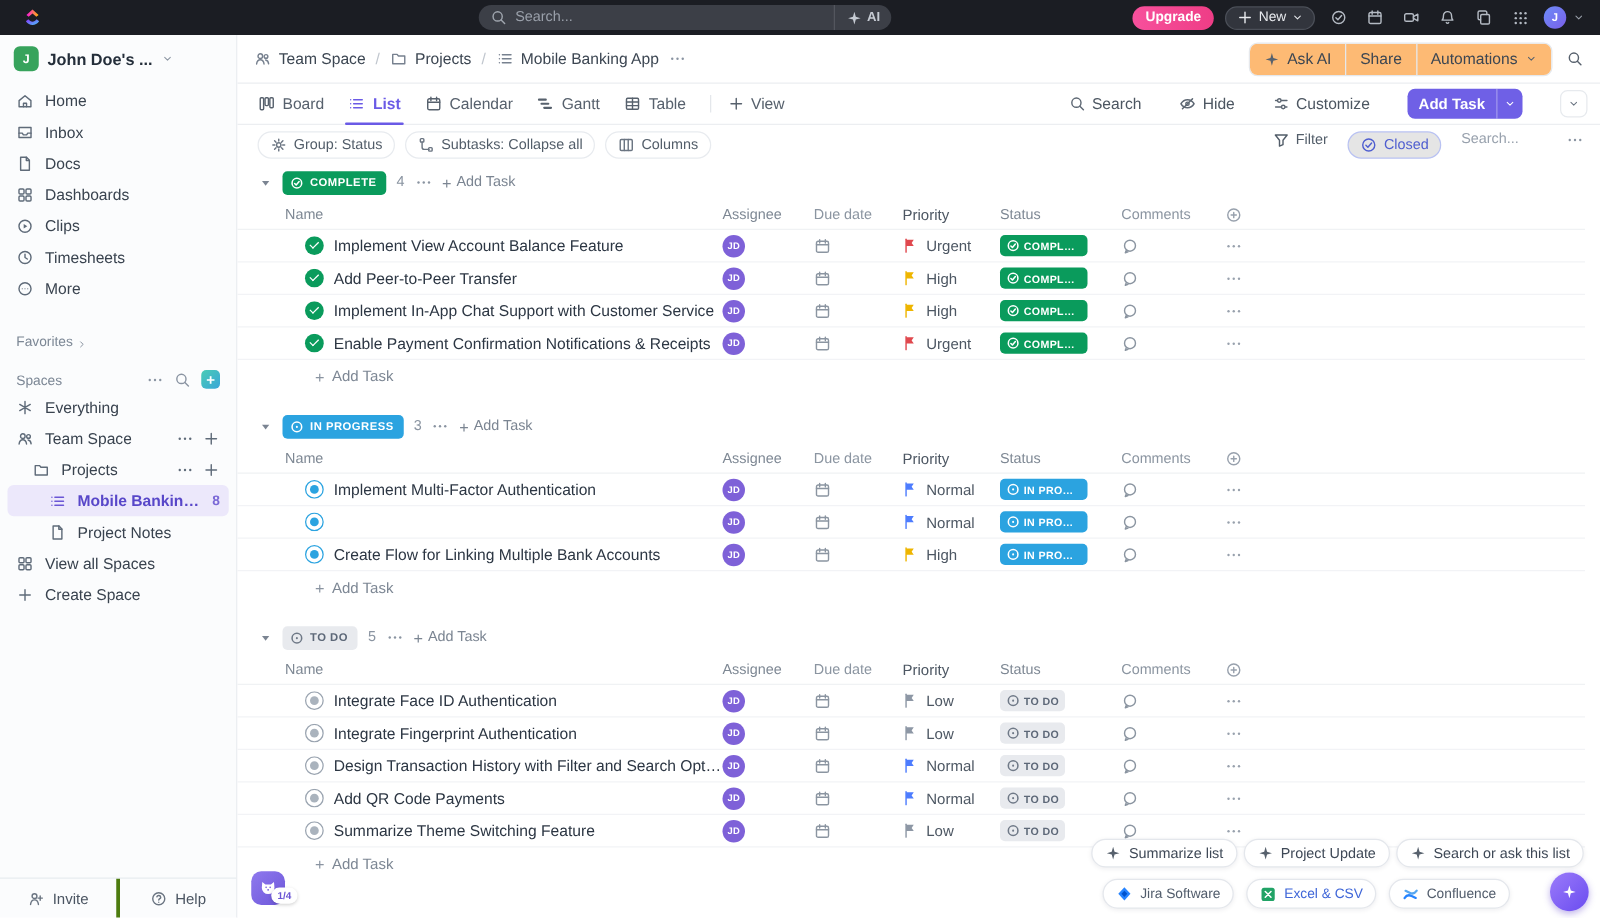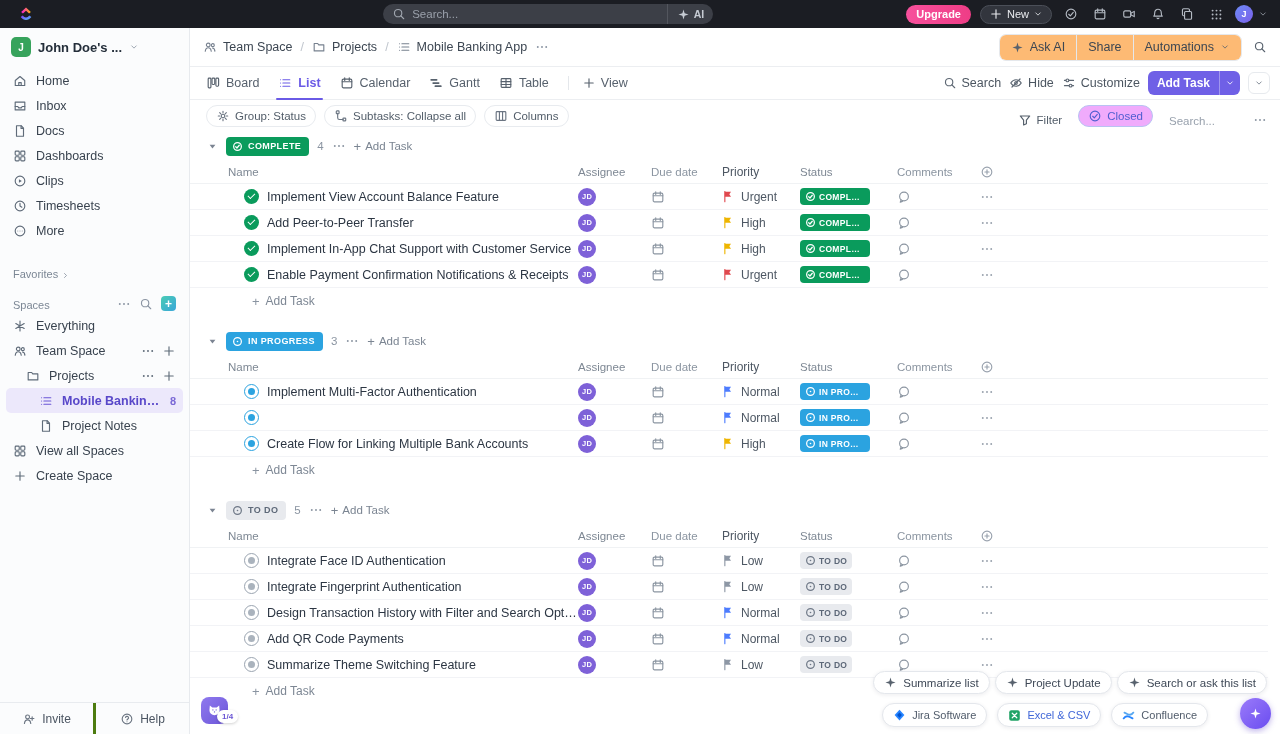--- a/index.html
+++ b/index.html
@@ -62,34 +62,34 @@
   .mh-search{color:#57616d}
 
   .tabsrow{height:34px;border-top:1px solid #eceef1;border-bottom:1px solid #eceef1;display:flex;align-items:center;padding:0 10px 0 16px}
   .tabs-left{display:flex;align-items:center;height:100%}
   .tab{height:100%;display:flex;align-items:center;gap:6px;margin-right:19px;font-size:12.5px;color:#57616d;position:relative}
   .tab .icon{color:inherit}
   .tab.active{color:#6a5ae6;font-weight:700}
   .tab.active::after{content:"";position:absolute;left:-2px;right:-2px;bottom:-1px;height:2px;background:#6a5ae6;border-radius:2px}
   .vdiv{width:1px;height:14px;background:#e4e7eb;margin:0 13px 0 0}
   .addview{display:flex;align-items:center;gap:5px;font-size:12.5px;color:#57616d}
-  .tr-right{margin-left:auto;display:flex;align-items:center;gap:8px}
+  .tr-right{margin-left:auto;display:flex;align-items:center;gap:30px}
   .tr-item{display:flex;align-items:center;gap:5px;font-size:12.5px;color:#4c5661}
   .tr-item .icon{color:#5d6773}
   .addtask-btn{background:#6f60e6;color:#fff;height:24px;border-radius:6px;display:flex;align-items:center;font-size:12px;font-weight:700;overflow:hidden}
   .addtask-btn .lbl{padding:0 9px}
   .addtask-btn .chev{height:100%;display:flex;align-items:center;padding:0 5px;border-left:1px solid rgba(255,255,255,.35)}
   .collapse-btn{width:22px;height:22px;display:flex;align-items:center;justify-content:center;color:#6b7582;border:1px solid #e7eaee;border-radius:6px}
 
   .toolbar{height:32px;display:flex;align-items:center;padding:0 13px 0 16px}
   .pill{height:22px;border:1px solid #e8ebef;border-radius:12px;display:flex;align-items:center;gap:5px;padding:0 9px;font-size:11.5px;color:#525d69;margin-right:8px;background:#fff}
   .pill .icon{color:#6b7582}
-  .tb2-right{margin-left:auto;display:flex;align-items:flex-end;gap:16px}
+  .tb2-right{margin-left:auto;display:flex;align-items:flex-start;gap:16px}
   .tb2-item{display:flex;align-items:center;gap:5px;font-size:11.5px;color:#525d69}
-  .closed-pill{height:22px;border:1px solid #b9c2f2;background:#f0abfc;border-radius:12px;display:flex;align-items:center;gap:5px;padding:0 9px;font-size:11.5px;color:#4f5ed0}
+  .closed-pill{height:22px;border:1px solid #b9c2f2;background:#e5e5e5;border-radius:12px;display:flex;align-items:center;gap:5px;padding:0 9px;font-size:11.5px;color:#4f5ed0}
   .search-faint{color:#98a1ad;font-size:11.5px;margin-right:22px}
   .tb2-dots{color:#8a94a1}
 
   
   .groups{position:relative}
   .group{margin-bottom:13px}
   .group-head{height:28px;display:flex;align-items:center;gap:8px;padding-left:17px}
   .caret{color:#7b8492}
   .gbadge{height:19px;border-radius:4px;display:inline-flex;align-items:center;gap:5px;padding:0 8px 0 6px;font-size:9px;font-weight:700;letter-spacing:.4px}
   .gcount{font-size:11.5px;color:#8a94a1}

